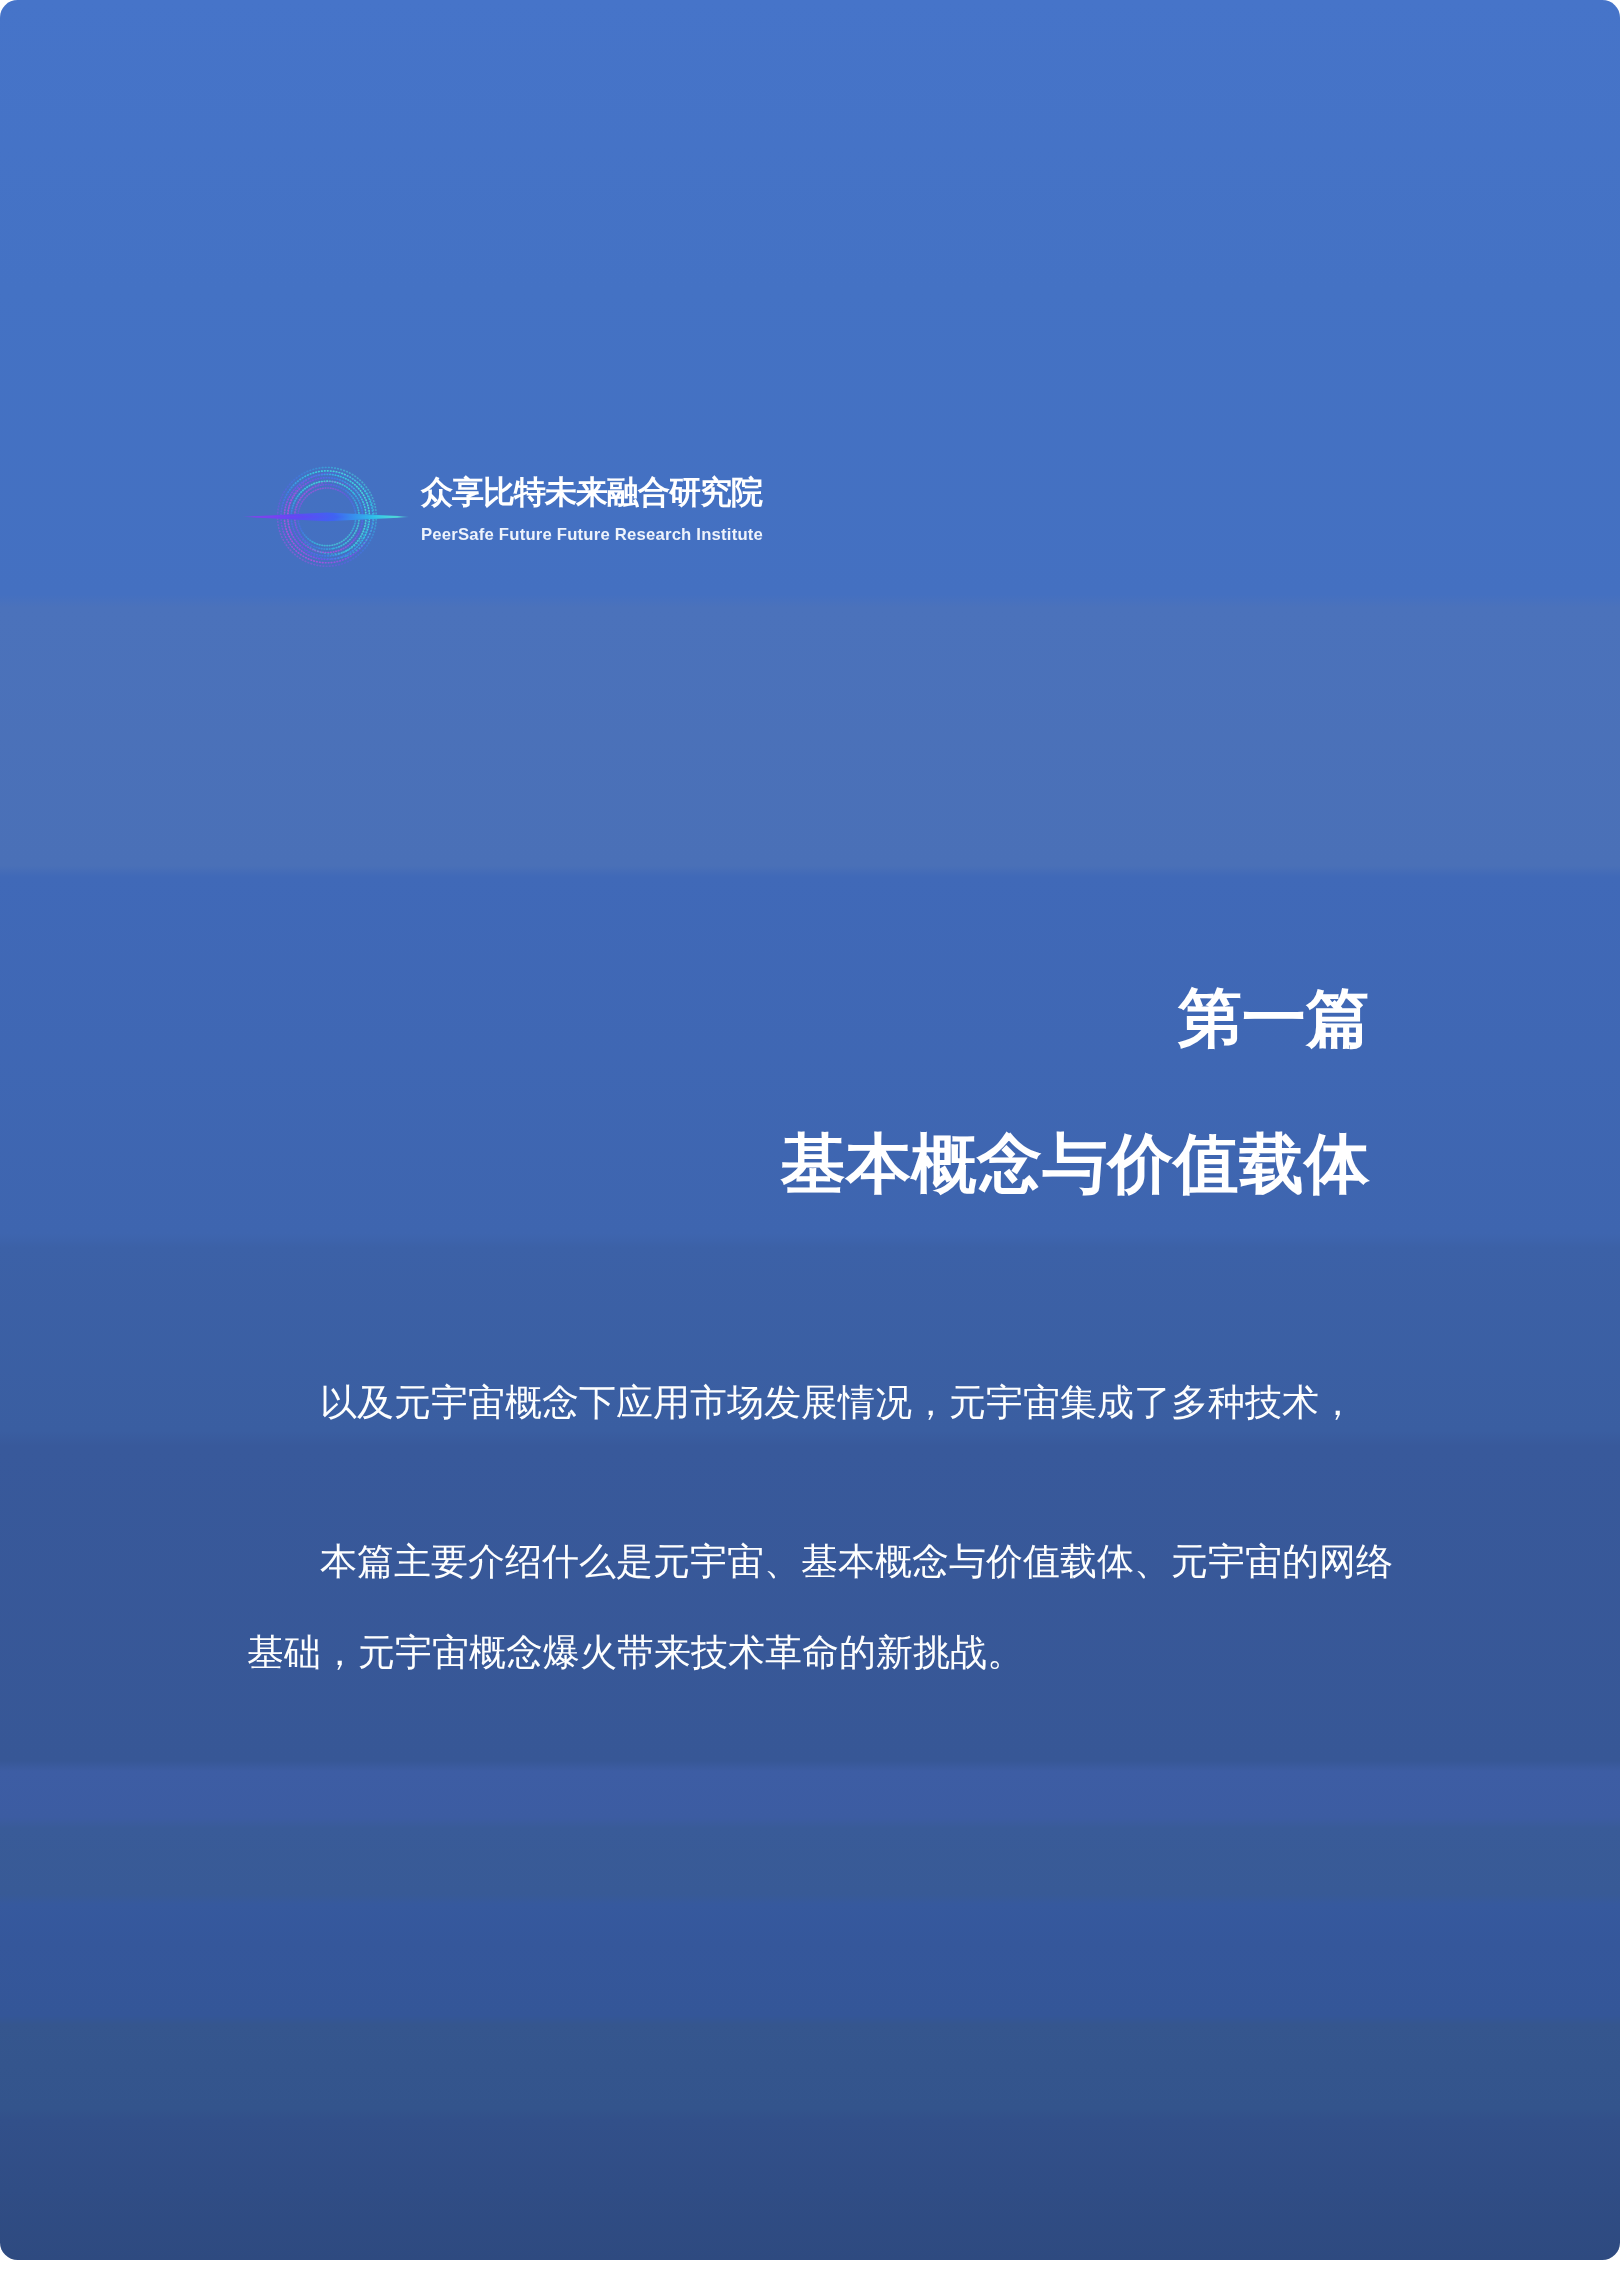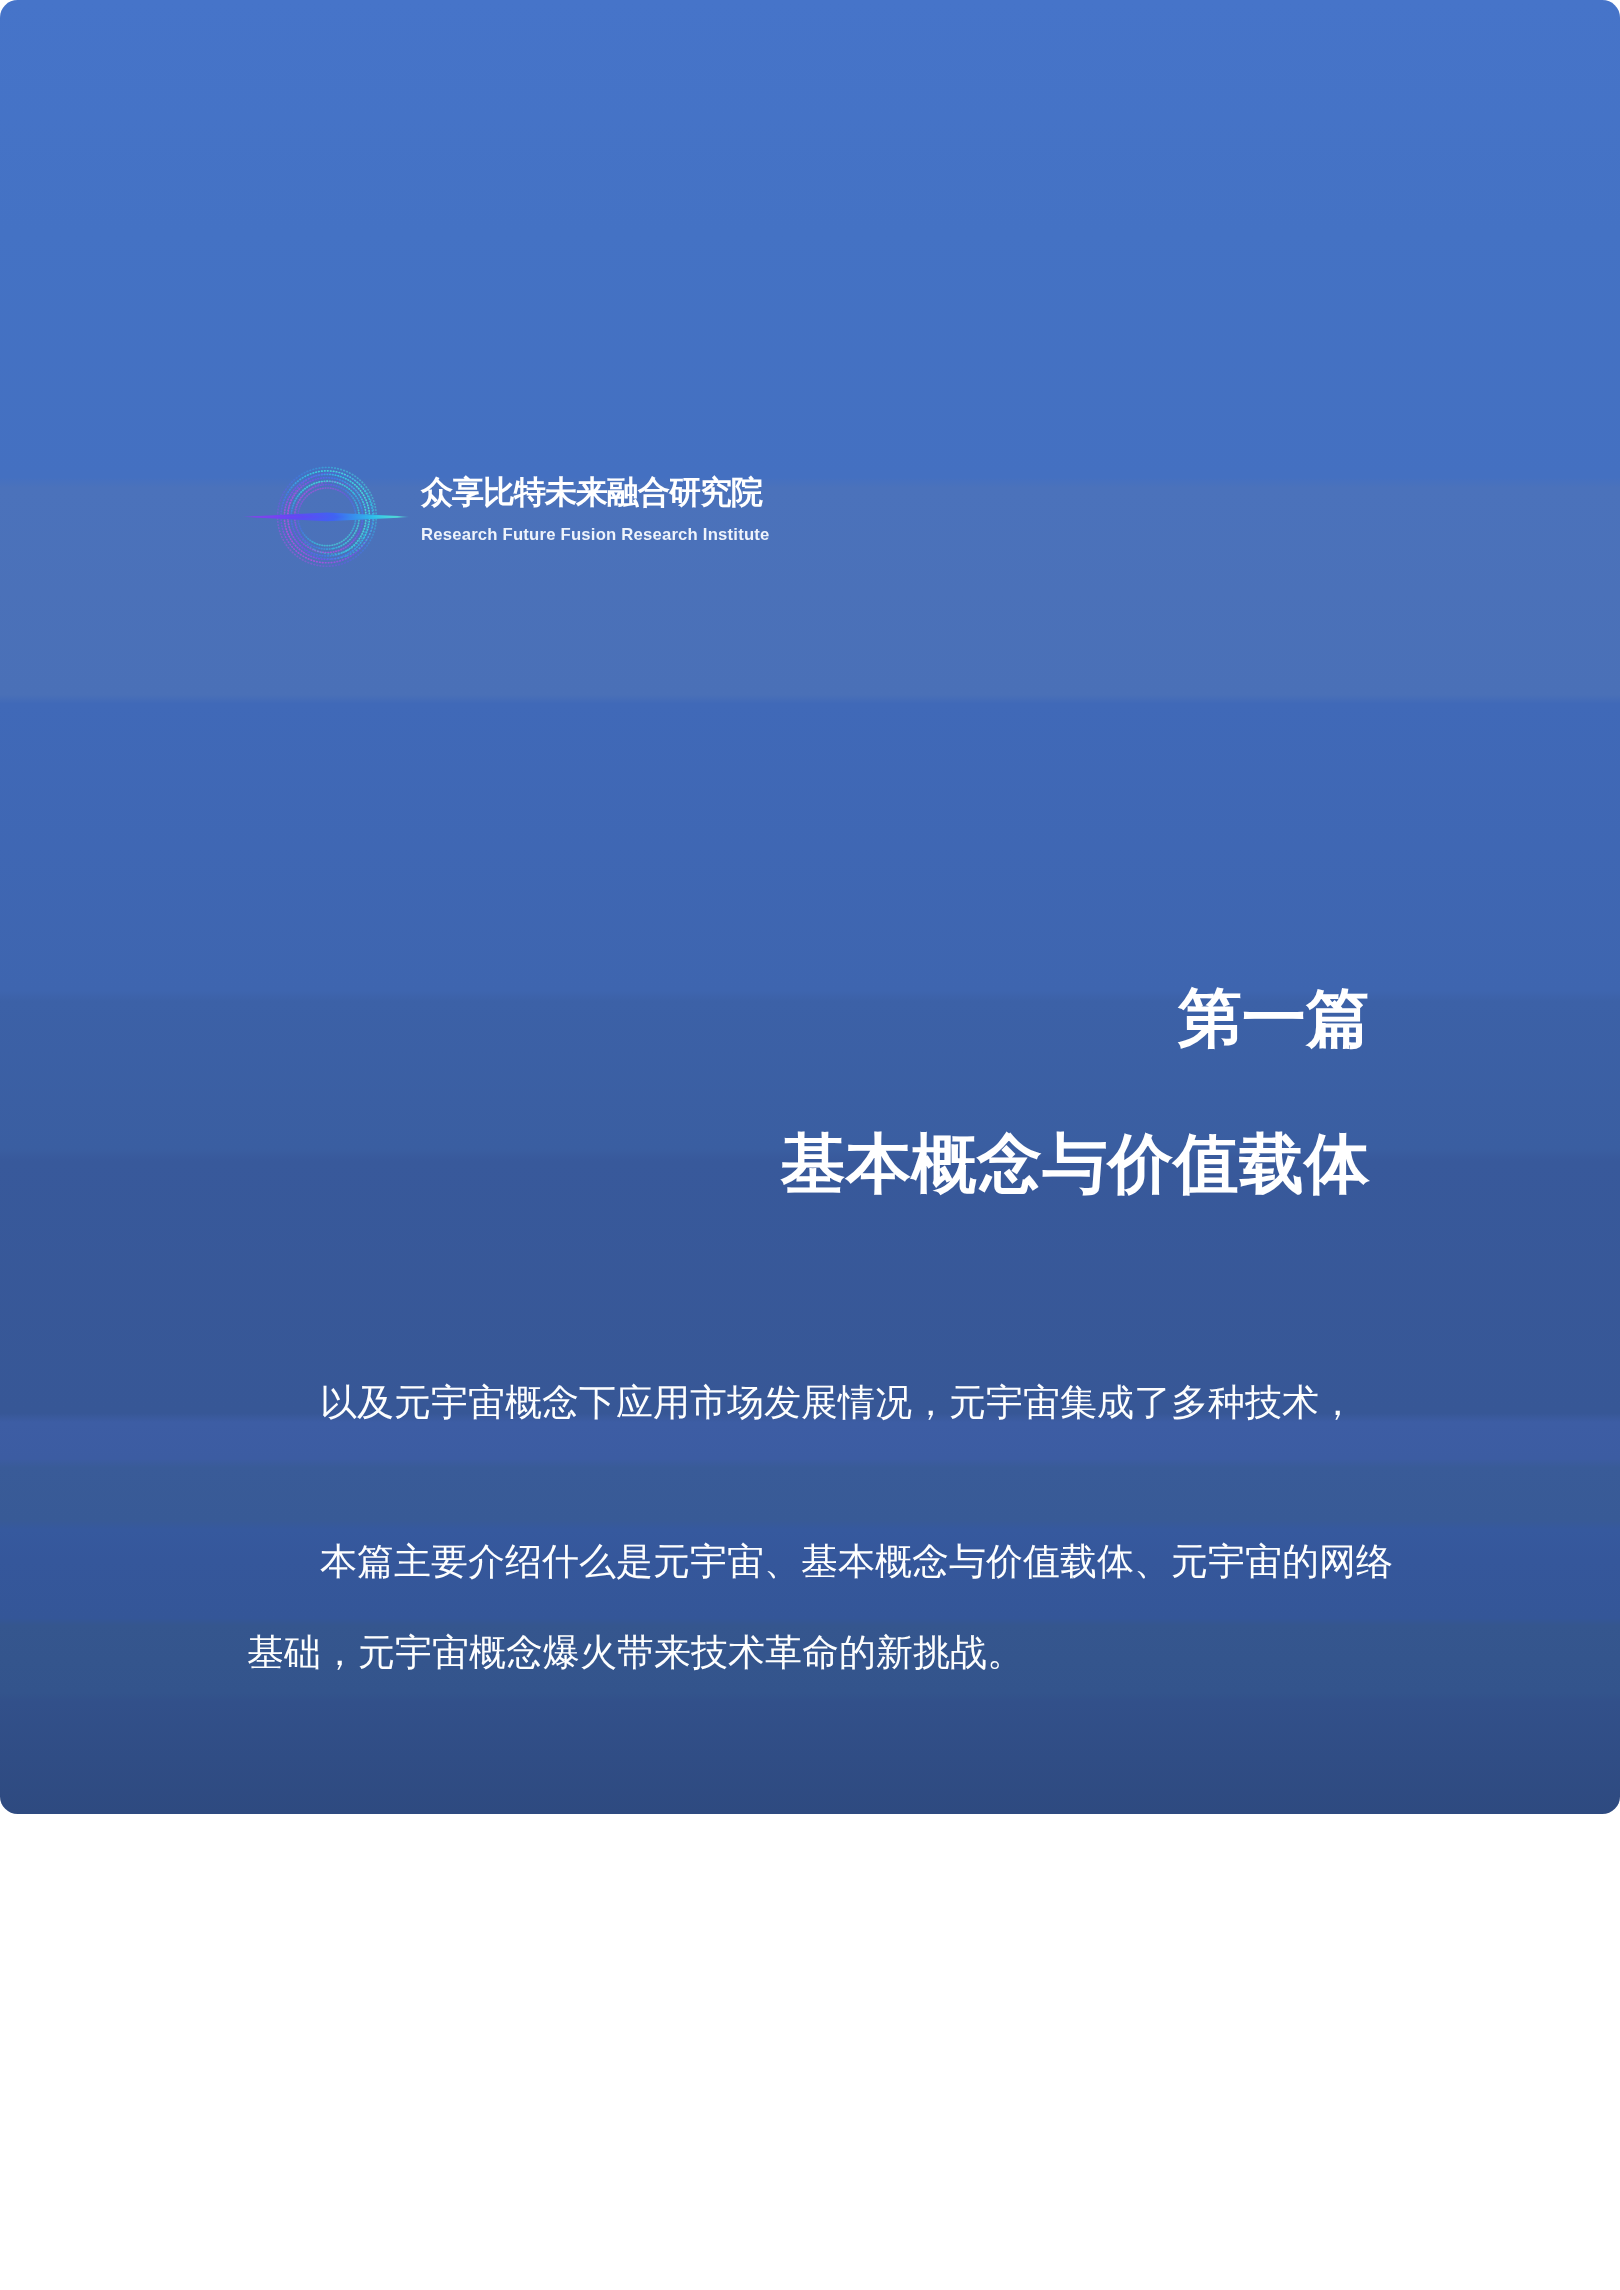--- a/index.html
+++ b/index.html
@@ -3,21 +3,21 @@
 <meta charset="utf-8">
 <style>
   html,body{margin:0;padding:0;}
   body{
     width:1620px;height:2291px;
     background:#ffffff;
     font-family:"Liberation Serif","DejaVu Serif",serif;
     position:relative;
   }
   .page{
-    position:absolute;left:0;top:0;width:1620px;height:1814px;
+    position:absolute;left:0;top:0;width:1620px;height:2260px;
     border-radius:17.6px;
     overflow:hidden;
     background:linear-gradient(180deg,
       #4674c9 0%,
       #4472c4 12.8%,
       #4470c1 26.3%,
       #4b72bb 26.9%,
       #4a70b7 38.3%,
       #4069b8 38.8%,
       #3e65af 54.6%,
@@ -108,21 +108,21 @@
         <circle cx="94" cy="67" r="40" stroke-dasharray="0.6 2.2" opacity="0.85" transform="rotate(60 94 67)"></circle>
         <circle cx="94" cy="67" r="36.5" stroke-dasharray="0.6 2.1" opacity="0.8" transform="rotate(-40 94 67)"></circle>
         <circle cx="99" cy="68" r="37" stroke-dasharray="0.6 3" opacity="0.4" transform="rotate(120 99 68)"></circle>
         <circle cx="94" cy="67" r="33" stroke-dasharray="0.6 2.1" opacity="0.7" transform="rotate(80 94 67)"></circle>
         <circle cx="94" cy="67" r="29.5" stroke-dasharray="0.6 2" opacity="0.6" transform="rotate(120 94 67)"></circle>
       </g>
       <polygon points="6,67 94,62.6 178,66.6 178,67.4 94,71.4" fill="url(#lineGrad)"></polygon>
       <polygon points="26,67 94,65.4 168,66.9 168,67.1 94,68.6" fill="url(#lineGrad)" opacity="0.8"></polygon>
     </svg>
     <div class="logo-cn">众享比特未来融合研究院</div>
-    <div class="logo-en">Research Future Fusion Research Institute</div>
+    <div class="logo-en">PeerSafe Future Future Research Institute</div>
   </div>
 
   <div class="part-number">第一篇</div>
   <div class="part-title">基本概念与价值载体</div>
 
   <div class="body-line l-p1l1">以及元宇宙概念下应用市场发展情况，元宇宙集成了多种技术，</div>
   <div class="body-line l-p2l1">本篇主要介绍什么是元宇宙、基本概念与价值载体、元宇宙的网络</div>
   <div class="body-line l-p2l2">基础，元宇宙概念爆火带来技术革命的新挑战。</div>
 
 </div>

